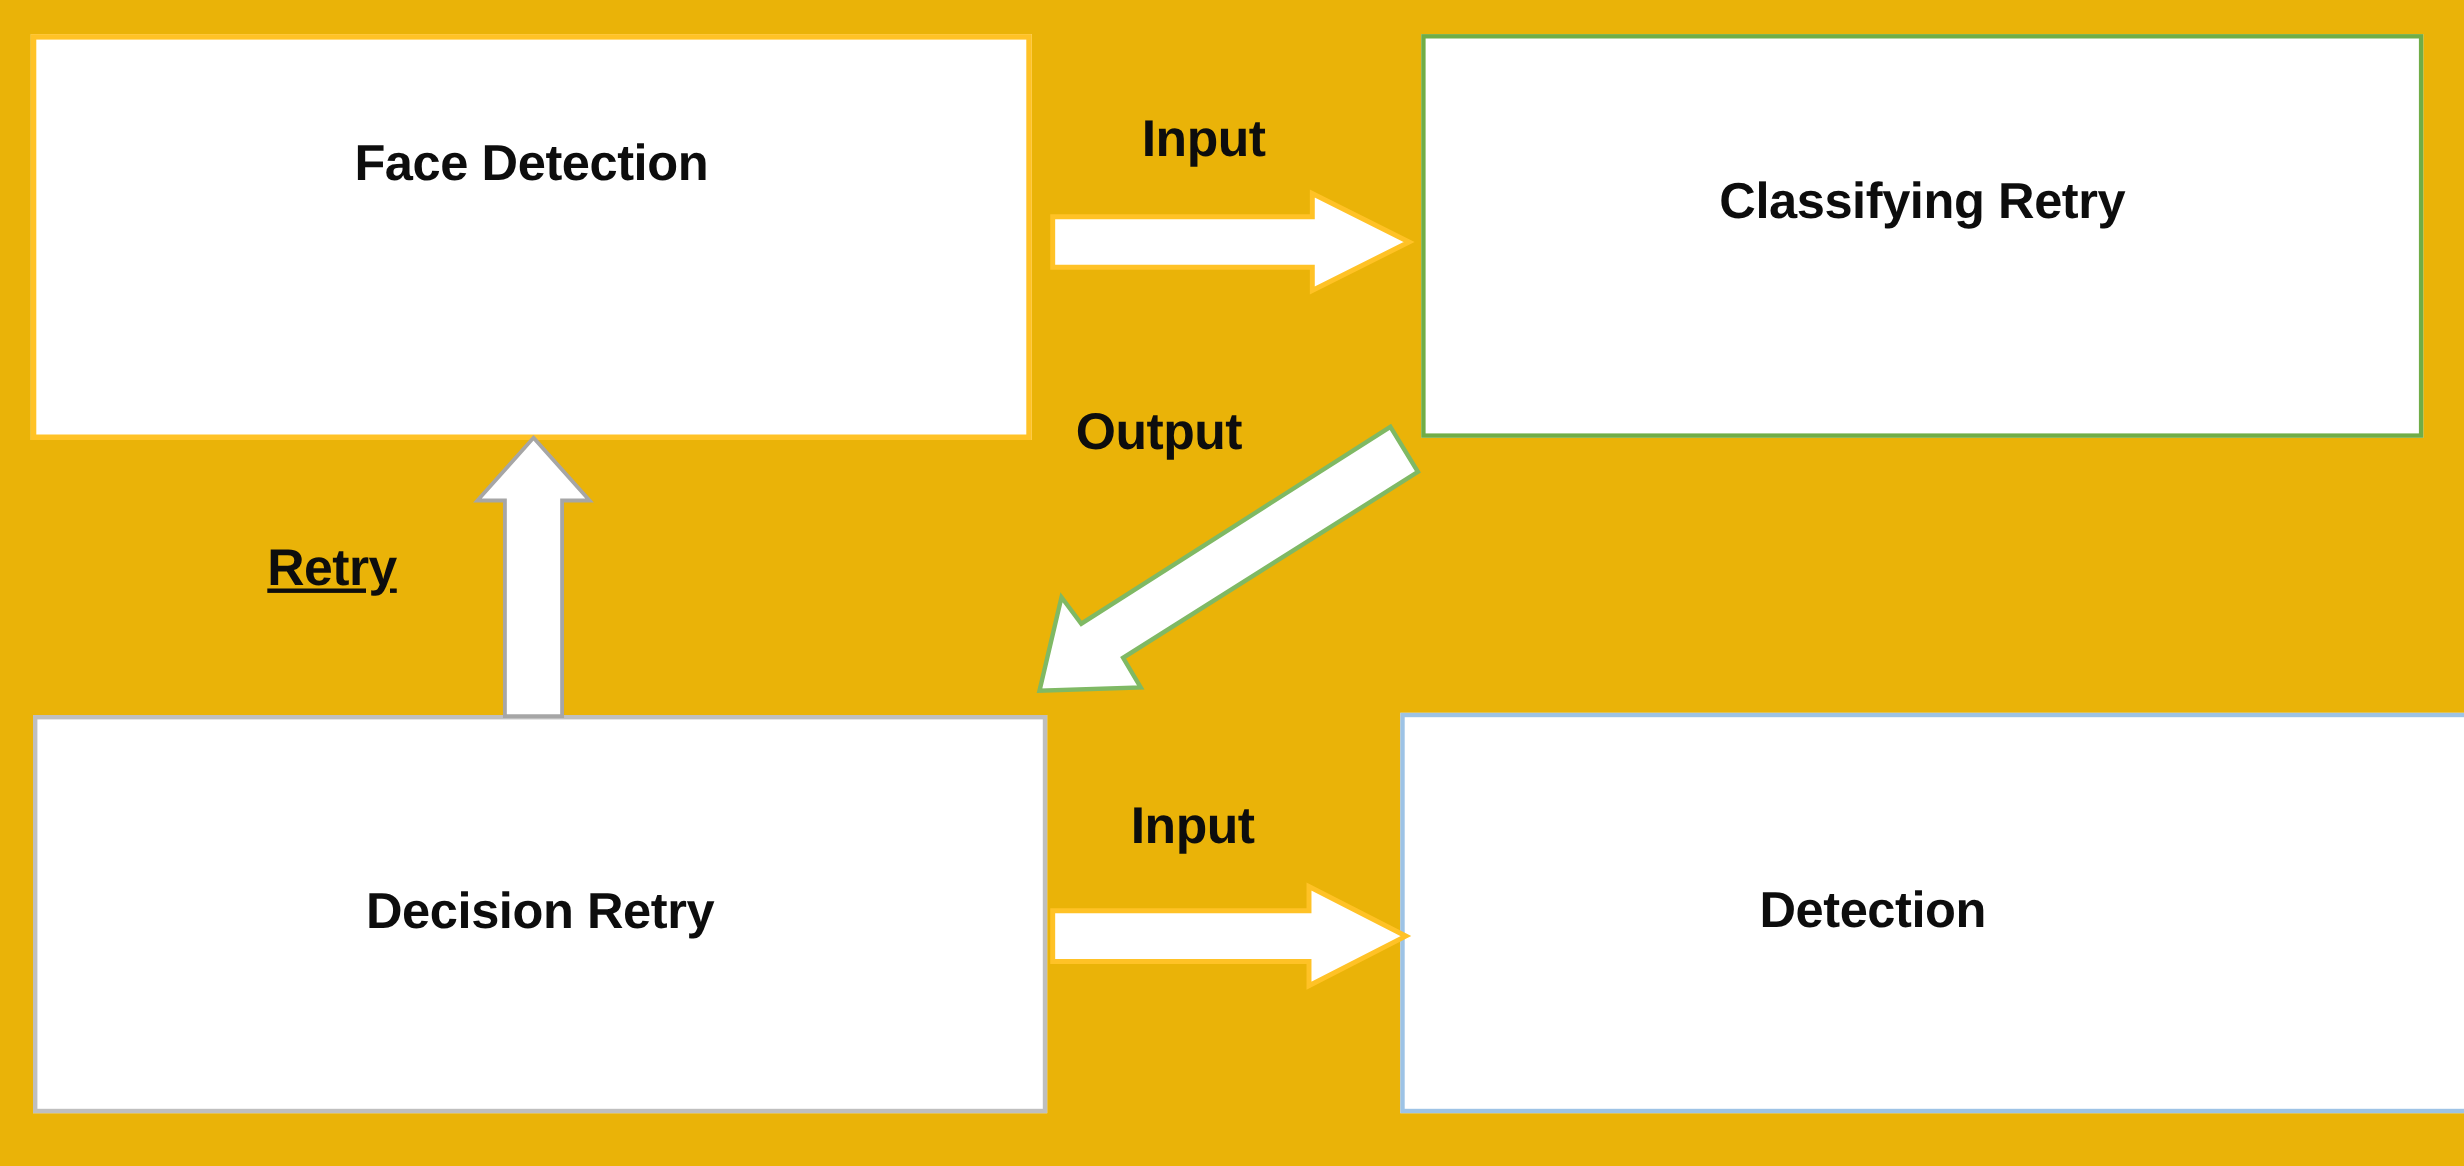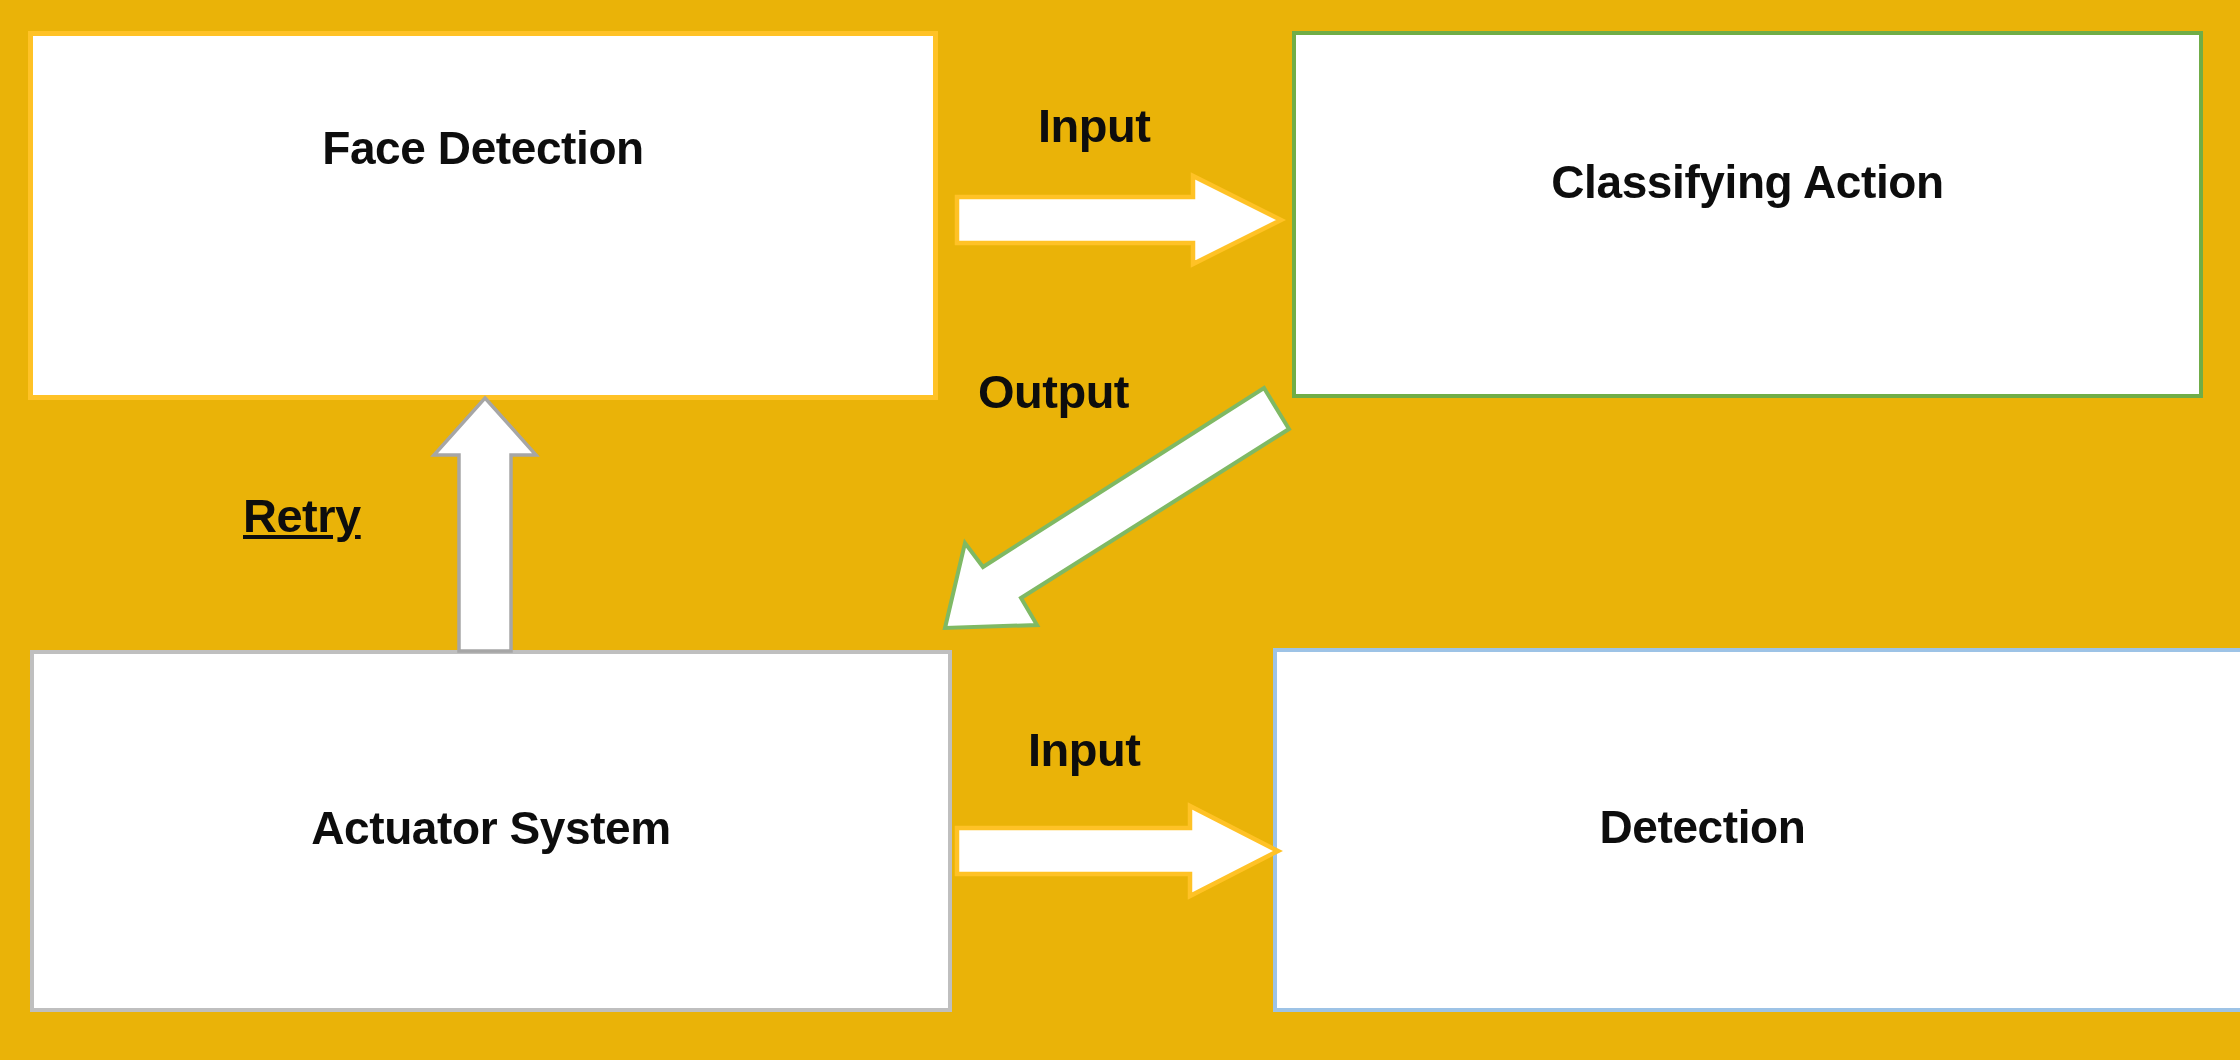--- a/index.html
+++ b/index.html
@@ -107,25 +107,25 @@
 </head>
 <body>
 
 <div id="canvas">
 
   <div class="node" id="node-face-detection">
     <span class="node-label">Face Detection</span>
   </div>
 
   <div class="node" id="node-classifying-system">
-    <span class="node-label">Classifying Action</span>
+    <span class="node-label">Classifying Retry</span>
   </div>
 
   <div class="node" id="node-decision-system">
-    <span class="node-label">Actuator System</span>
+    <span class="node-label">Decision Retry</span>
   </div>
 
   <div class="node" id="node-actuator">
     <span class="node-label">Detection</span>
   </div>
 
   <span class="edge-label" id="label-input">Input</span>
 
   <span class="edge-label" id="label-output">Output</span>
 

